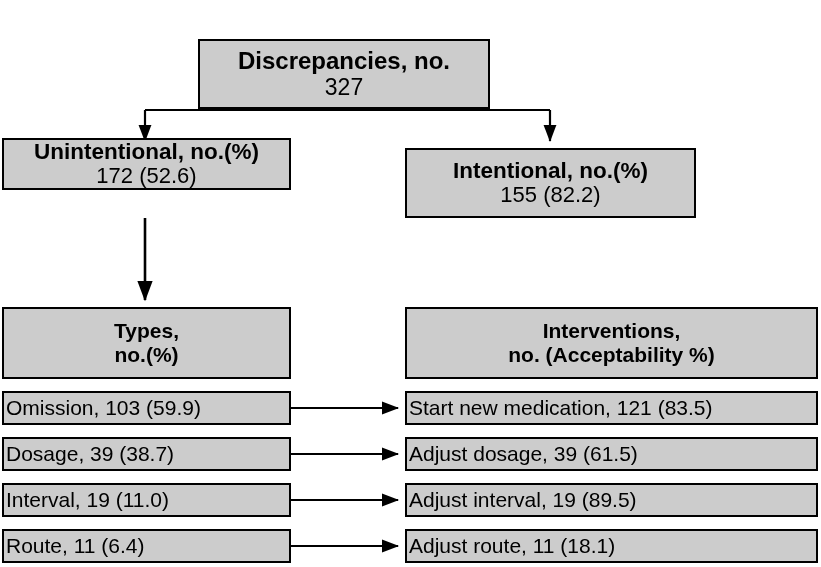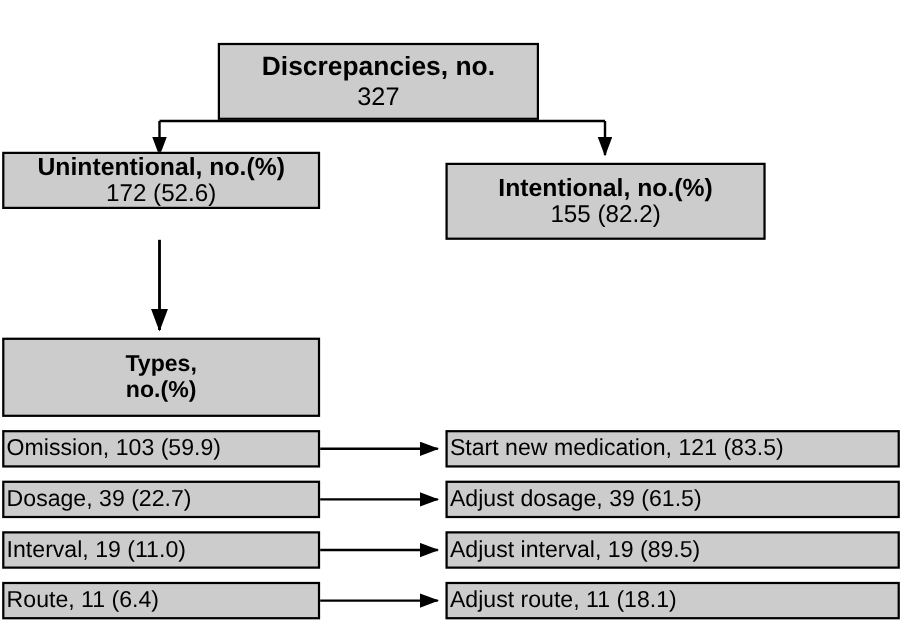--- a/index.html
+++ b/index.html
@@ -141,26 +141,30 @@
   <div class="node center" id="node-intentional">
     <span class="line1">Intentional, no.(%)</span>
     <span class="line2">155 (82.2)</span>
   </div>
 
   <div class="node center" id="node-types-header">
     <span class="line1">Types,</span>
     <span class="line2">no.(%)</span>
   </div>
 
+  <div class="node center" id="node-interventions-header">
+    <span class="line1">Interventions,</span>
+    <span class="line2">no. (Acceptability %)</span>
+  </div>
 
   <div class="node left row-left r0">
     <span>Omission, 103 (59.9)</span>
   </div>
   <div class="node left row-left r1">
-    <span>Dosage, 39 (22.7)</span>
+    <span>Dosage, 39 (38.7)</span>
   </div>
   <div class="node left row-left r2">
     <span>Interval, 19 (11.0)</span>
   </div>
   <div class="node left row-left r3">
     <span>Route, 11 (6.4)</span>
   </div>
 
   <div class="node left row-right r0">
     <span>Start new medication, 121 (83.5)</span>

